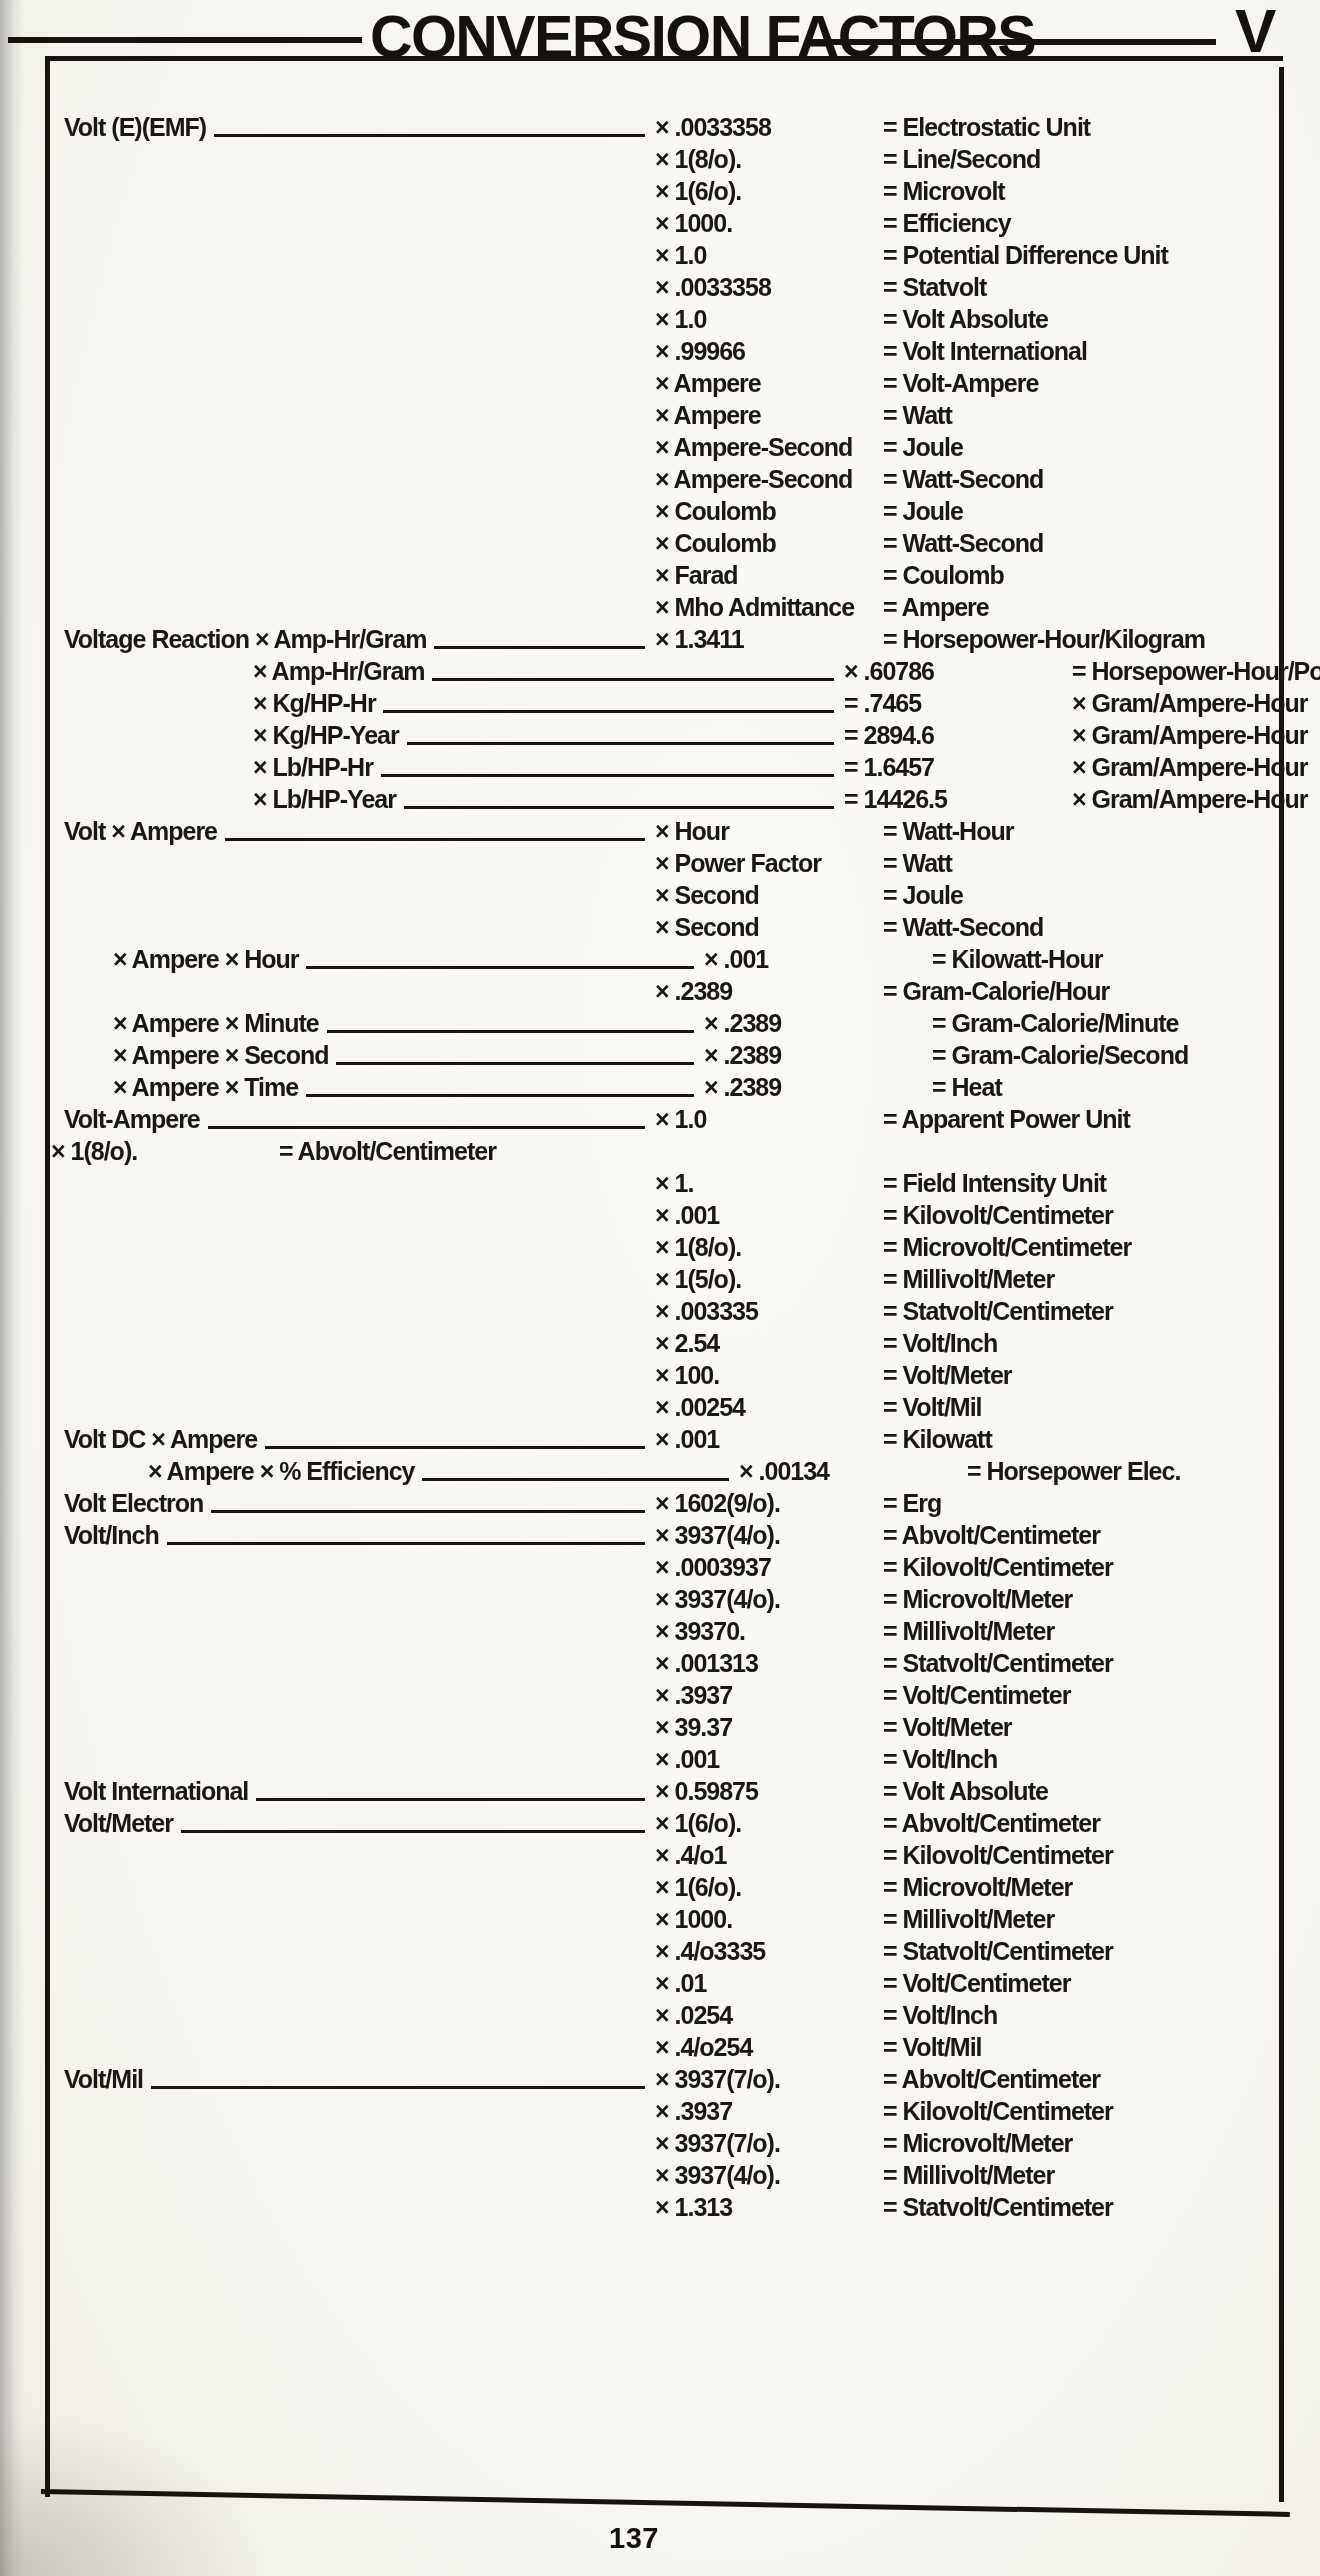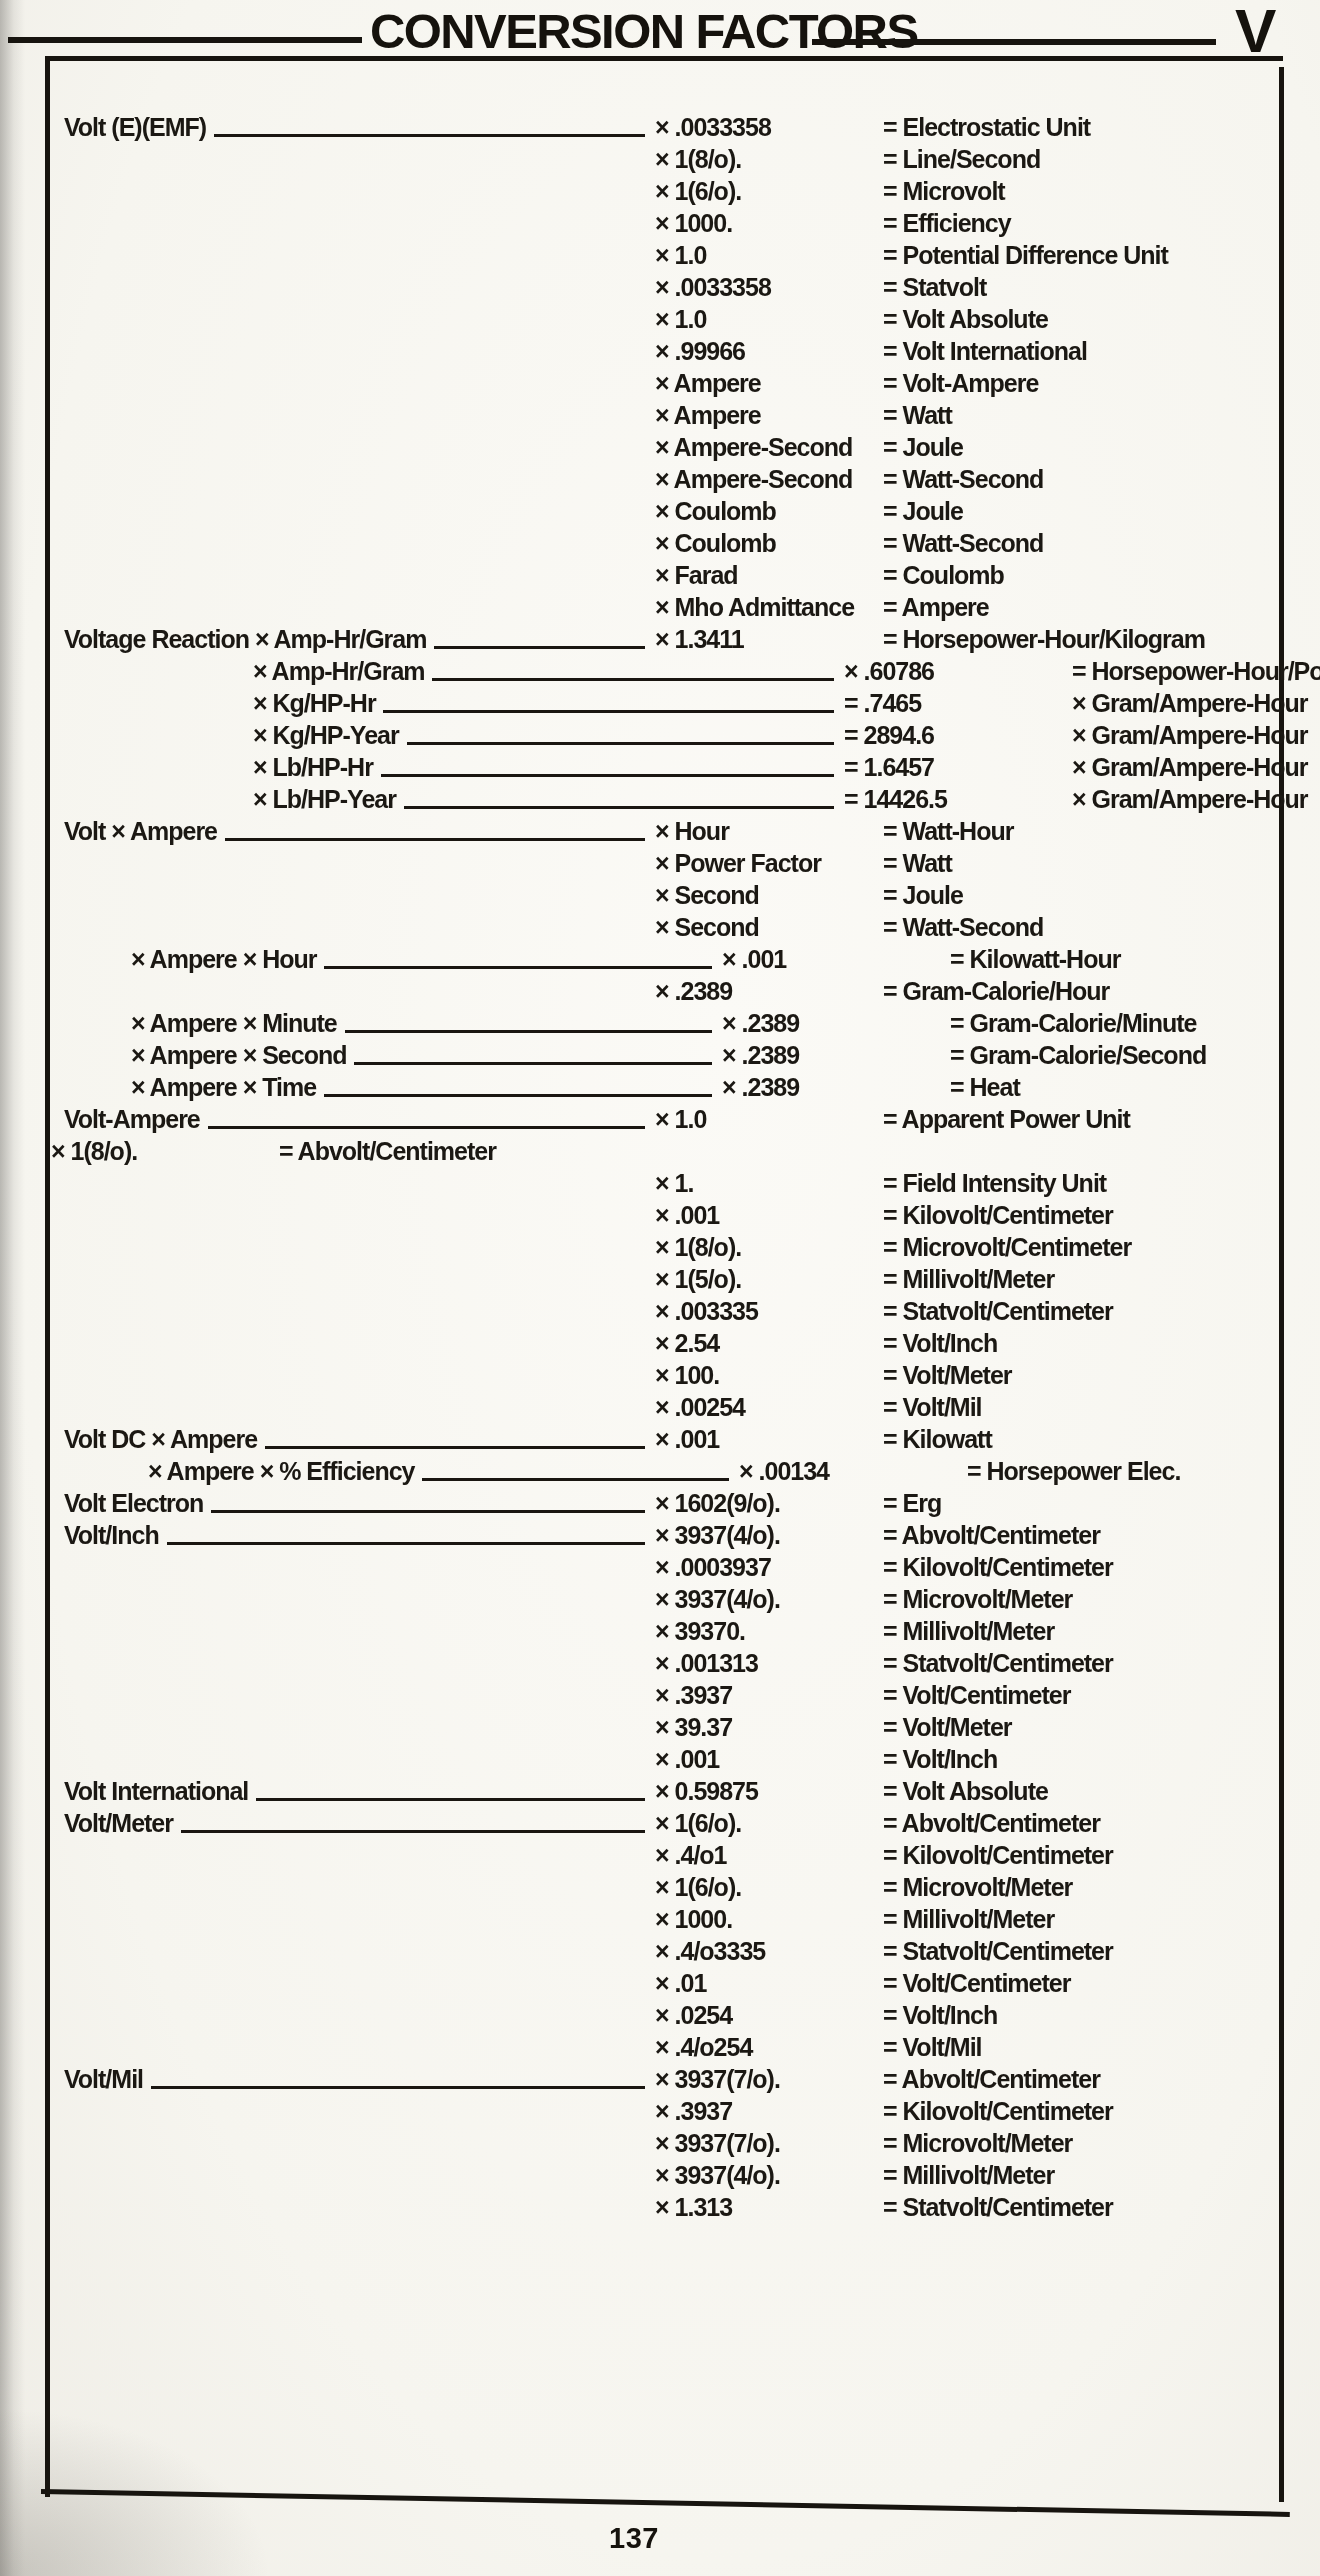--- a/index.html
+++ b/index.html
@@ -24,21 +24,21 @@
   .scan-edge-bottomleft {
     position: absolute; left: 0; bottom: 0; width: 272px; height: 168px;
     background: radial-gradient(ellipse at 0% 100%, rgba(120,117,110,0.35), rgba(120,117,110,0) 70%);
   }
   
   .hline { position: absolute; height: 5.8px; background: #17140f; }
   .hline-left  { left: 7.8px;  top: 37px; width: 354px; }
   .hline-right { left: 812px; top: 39px; width: 404px; }
   .page-title {
     position: absolute; left: 370px; top: 2.6px;
-    font-size: 49px; font-weight: 700; letter-spacing: -1.6px;
+    font-size: 59px; font-weight: 700; letter-spacing: -1.6px;
     white-space: nowrap; color: #15120d;
   }
   .tab-letter {
     position: absolute; left: 1235px; top: 0px;
     font-size: 62px; font-weight: 700; color: #15120d; line-height: 1;
   }
   .tab-tick { position: absolute; left: 1279px; top: 67px; width: 4.5px; height: 39px; background: #17140f; }
   
   .box-left   { position: absolute; left: 45px;  top: 56px;  width: 4.5px;   height: 2441px; background: #17140f; }
   .box-top    { position: absolute; left: 45px;  top: 56px;  width: 1238px; height: 4.5px;   background: #17140f; }
@@ -54,21 +54,21 @@
   }
   .row {
     display: flex; align-items: baseline;
     height: 32px; line-height: 32px;
     font-size: 25px; font-weight: 700; letter-spacing: -1px;
     white-space: nowrap; color: #1b1813;
   }
   .cell { overflow: visible; }
   .label { flex: 0 0 591px; display: flex; align-items: baseline; min-width: 0; }
   .label.ind-0 { padding-left: 13px; }
-  .label.ind-1 { padding-left: 62px; margin-left: 18px; }
+  .label.ind-1 { padding-left: 62px; }
   .label.ind-2 { padding-left: 97px; }
   .label.ind-3 { padding-left: 202px; }
   .label .leader { display: none; }
   .label.has-leader .leader {
     display: block; flex: 1 1 auto;
     height: 3.2px; background: #1a1611;
     margin-left: 7.8px; margin-right: 10.4px;
     align-self: flex-end; margin-bottom: 5.8px;
     min-width: 6.5px;
   }

